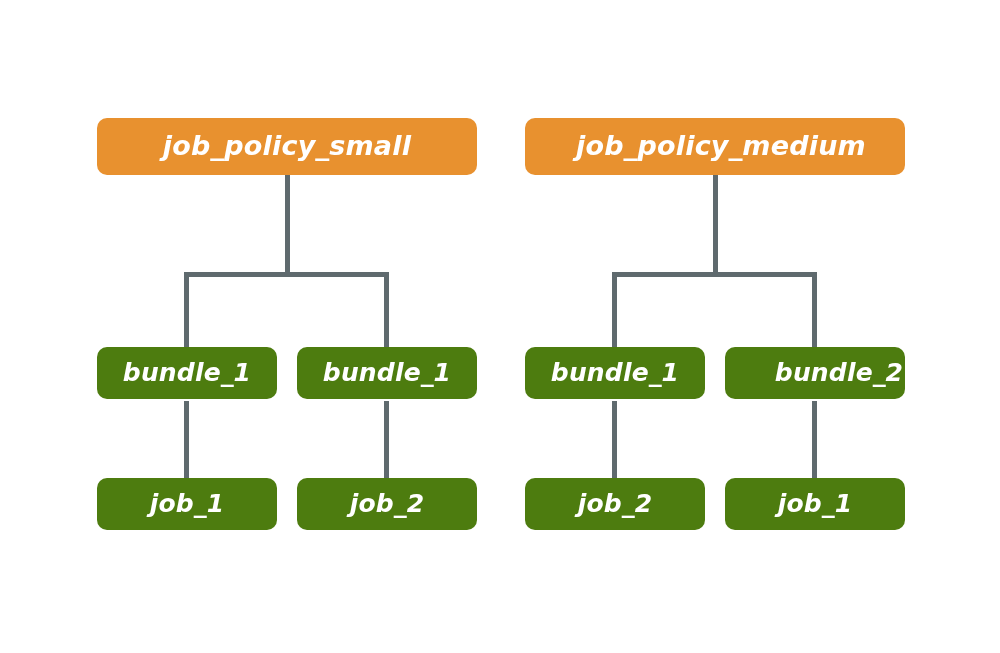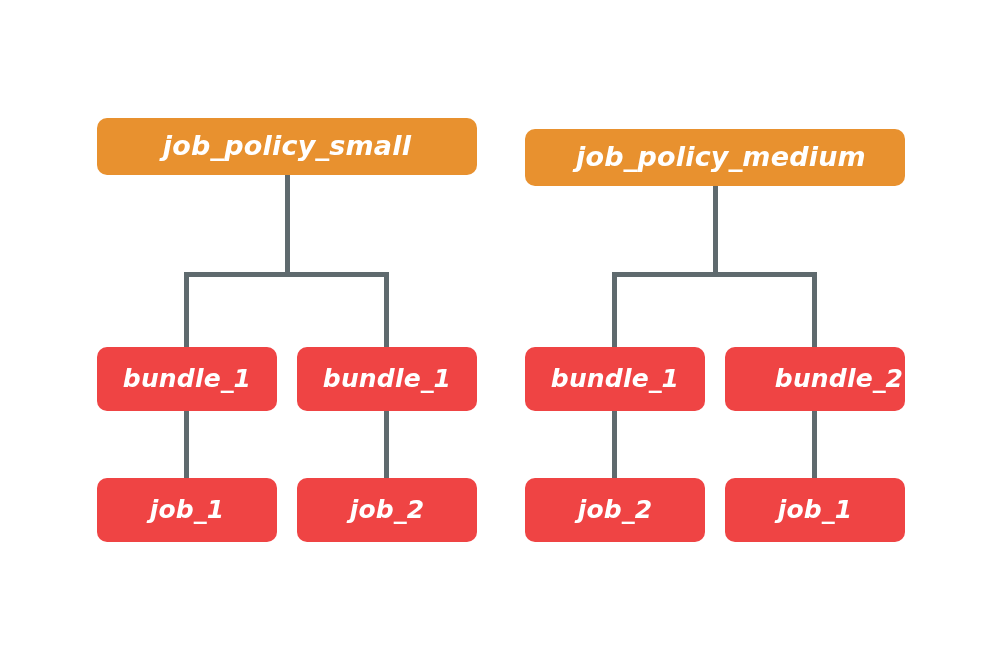--- a/index.html
+++ b/index.html
@@ -43,23 +43,23 @@
     user-select: none;
     font-style: italic;
   }
   .node-root {
     background: #E8912F;
     font-size: 27px;
     height: 57px;
     width: 380px;
   }
   .node-child {
-    background: #ef4444;
+    background: #4d7c0f;
     font-size: 25px;
-    height: 64px;
+    height: 52px;
     width: 180px;
   }
   .node-label {
     display: block;
     line-height: 1;
     padding-bottom: 2px;
   }
 </style>
 </head>
 <body>
@@ -98,21 +98,21 @@
     <span class="node-label">job_2</span>
   </div>
 
   <div class="line line-v" style="left:712.5px; top:173px; height:103px;"></div>
   <div class="line line-h" style="left:612px; top:272px; width:205px;"></div>
   <div class="line line-v" style="left:612px; top:272px; height:78px;"></div>
   <div class="line line-v" style="left:812px; top:272px; height:78px;"></div>
   <div class="line line-v" style="left:612px; top:401px; height:80px;"></div>
   <div class="line line-v" style="left:812px; top:401px; height:80px;"></div>
 
-  <div class="node node-root" style="left:525px; top:129px;padding-left:12px;">
+  <div class="node node-root" style="left:525px; top:118px;padding-left:12px;">
     <span class="node-label">job_policy_medium</span>
   </div>
 
   <div class="node node-child" style="left:525px; top:347px;">
     <span class="node-label">bundle_1</span>
   </div>
 
   <div class="node node-child" style="left:725px; top:347px;padding-left:48px;">
     <span class="node-label">bundle_2</span>
   </div>

